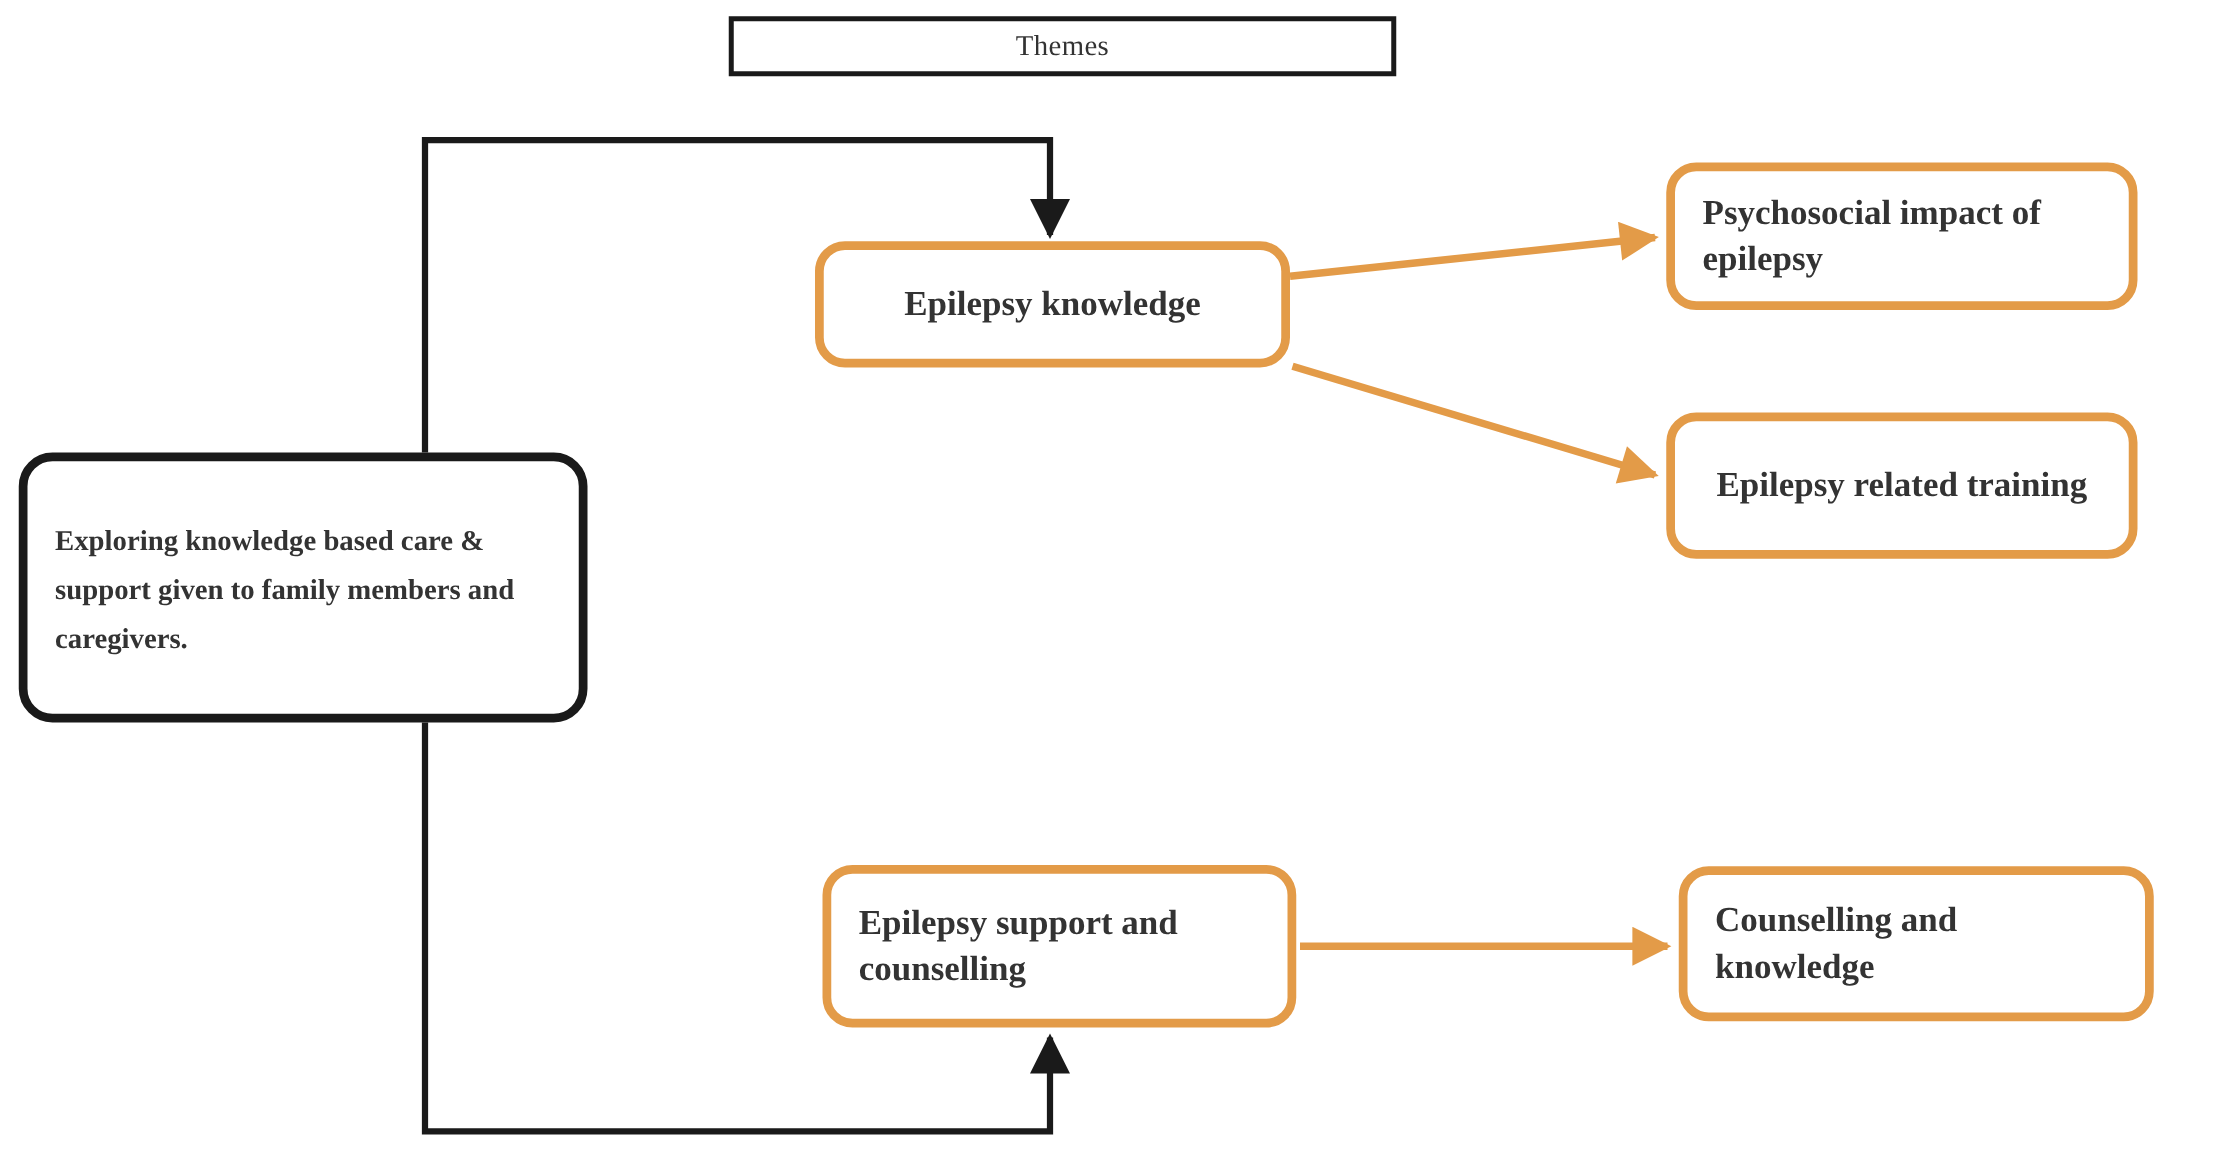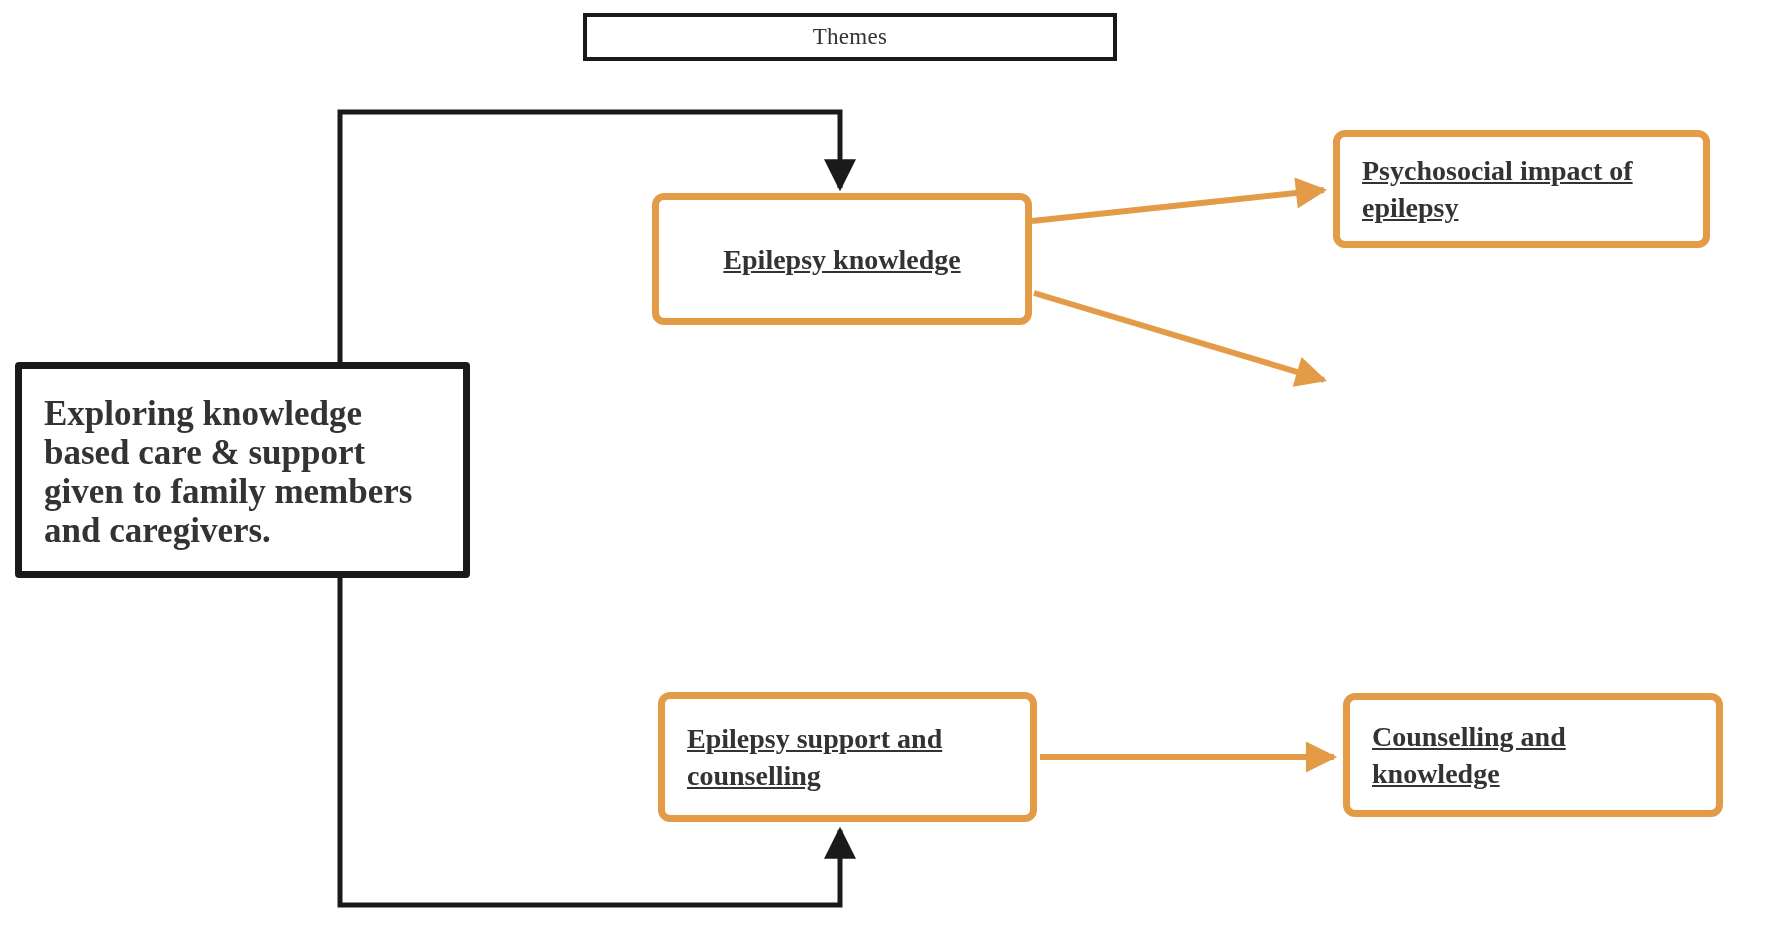--- a/index.html
+++ b/index.html
@@ -45,41 +45,40 @@
     text-align: left;
   }
   .header-box {
     border: 4px solid var(--line-black, #1a1a1a);
     font-size: 23px;
     font-weight: normal;
     letter-spacing: 0.3px;
   }
   .root-box {
     border: 7px solid var(--line-black, #1a1a1a);
-    border-radius: 4px;
-    font-size: 35px;
+    border-radius: 27px;
+    font-size: 23px;
     font-weight: bold;
     line-height: 39px;
     text-align: left;
     justify-content: flex-start;
     padding: 13px 20px 10px 22px;
   }
   .theme-box {
     border: 7px solid var(--accent-orange, #e39b48);
-    border-radius: 12px;
+    border-radius: 24px;
     font-size: 28px;
     font-weight: bold;
     line-height: 37px;
     padding: 6px 22px;
-    text-decoration: underline;
   }
   .header-themes    { left: 583px;  top: 13px;  width: 534px; height: 48px; }
   .header-subthemes { left: 1223px; top: 13px;  width: 532px; height: 48px; }
   .root-node        { left: 15px;   top: 362px; width: 455px; height: 216px; }
-  .theme-knowledge  { left: 652px;  top: 193px; width: 380px; height: 132px; }
+  .theme-knowledge  { left: 652px;  top: 193px; width: 380px; height: 101px; }
   .theme-support    { left: 658px;  top: 692px; width: 379px; height: 130px; }
   .sub-psychosocial { left: 1333px; top: 130px; width: 377px; height: 118px; }
   .sub-training     { left: 1333px; top: 330px; width: 377px; height: 117px; }
   .sub-counselling  { left: 1343px; top: 693px; width: 380px; height: 124px; }
 </style>
 </head>
 <body>
 
 <div class="canvas">
 
@@ -115,18 +114,21 @@
   </div>
 
   <div class="box theme-box theme-support">
     <span>Epilepsy support and counselling</span>
   </div>
 
   <div class="box theme-box sub-psychosocial">
     <span>Psychosocial impact of epilepsy</span>
   </div>
 
+  <div class="box theme-box sub-training">
+    <span>Epilepsy related training</span>
+  </div>
 
   <div class="box theme-box sub-counselling">
     <span>Counselling and knowledge</span>
   </div>
 
 </div>
 
 </body></html>

